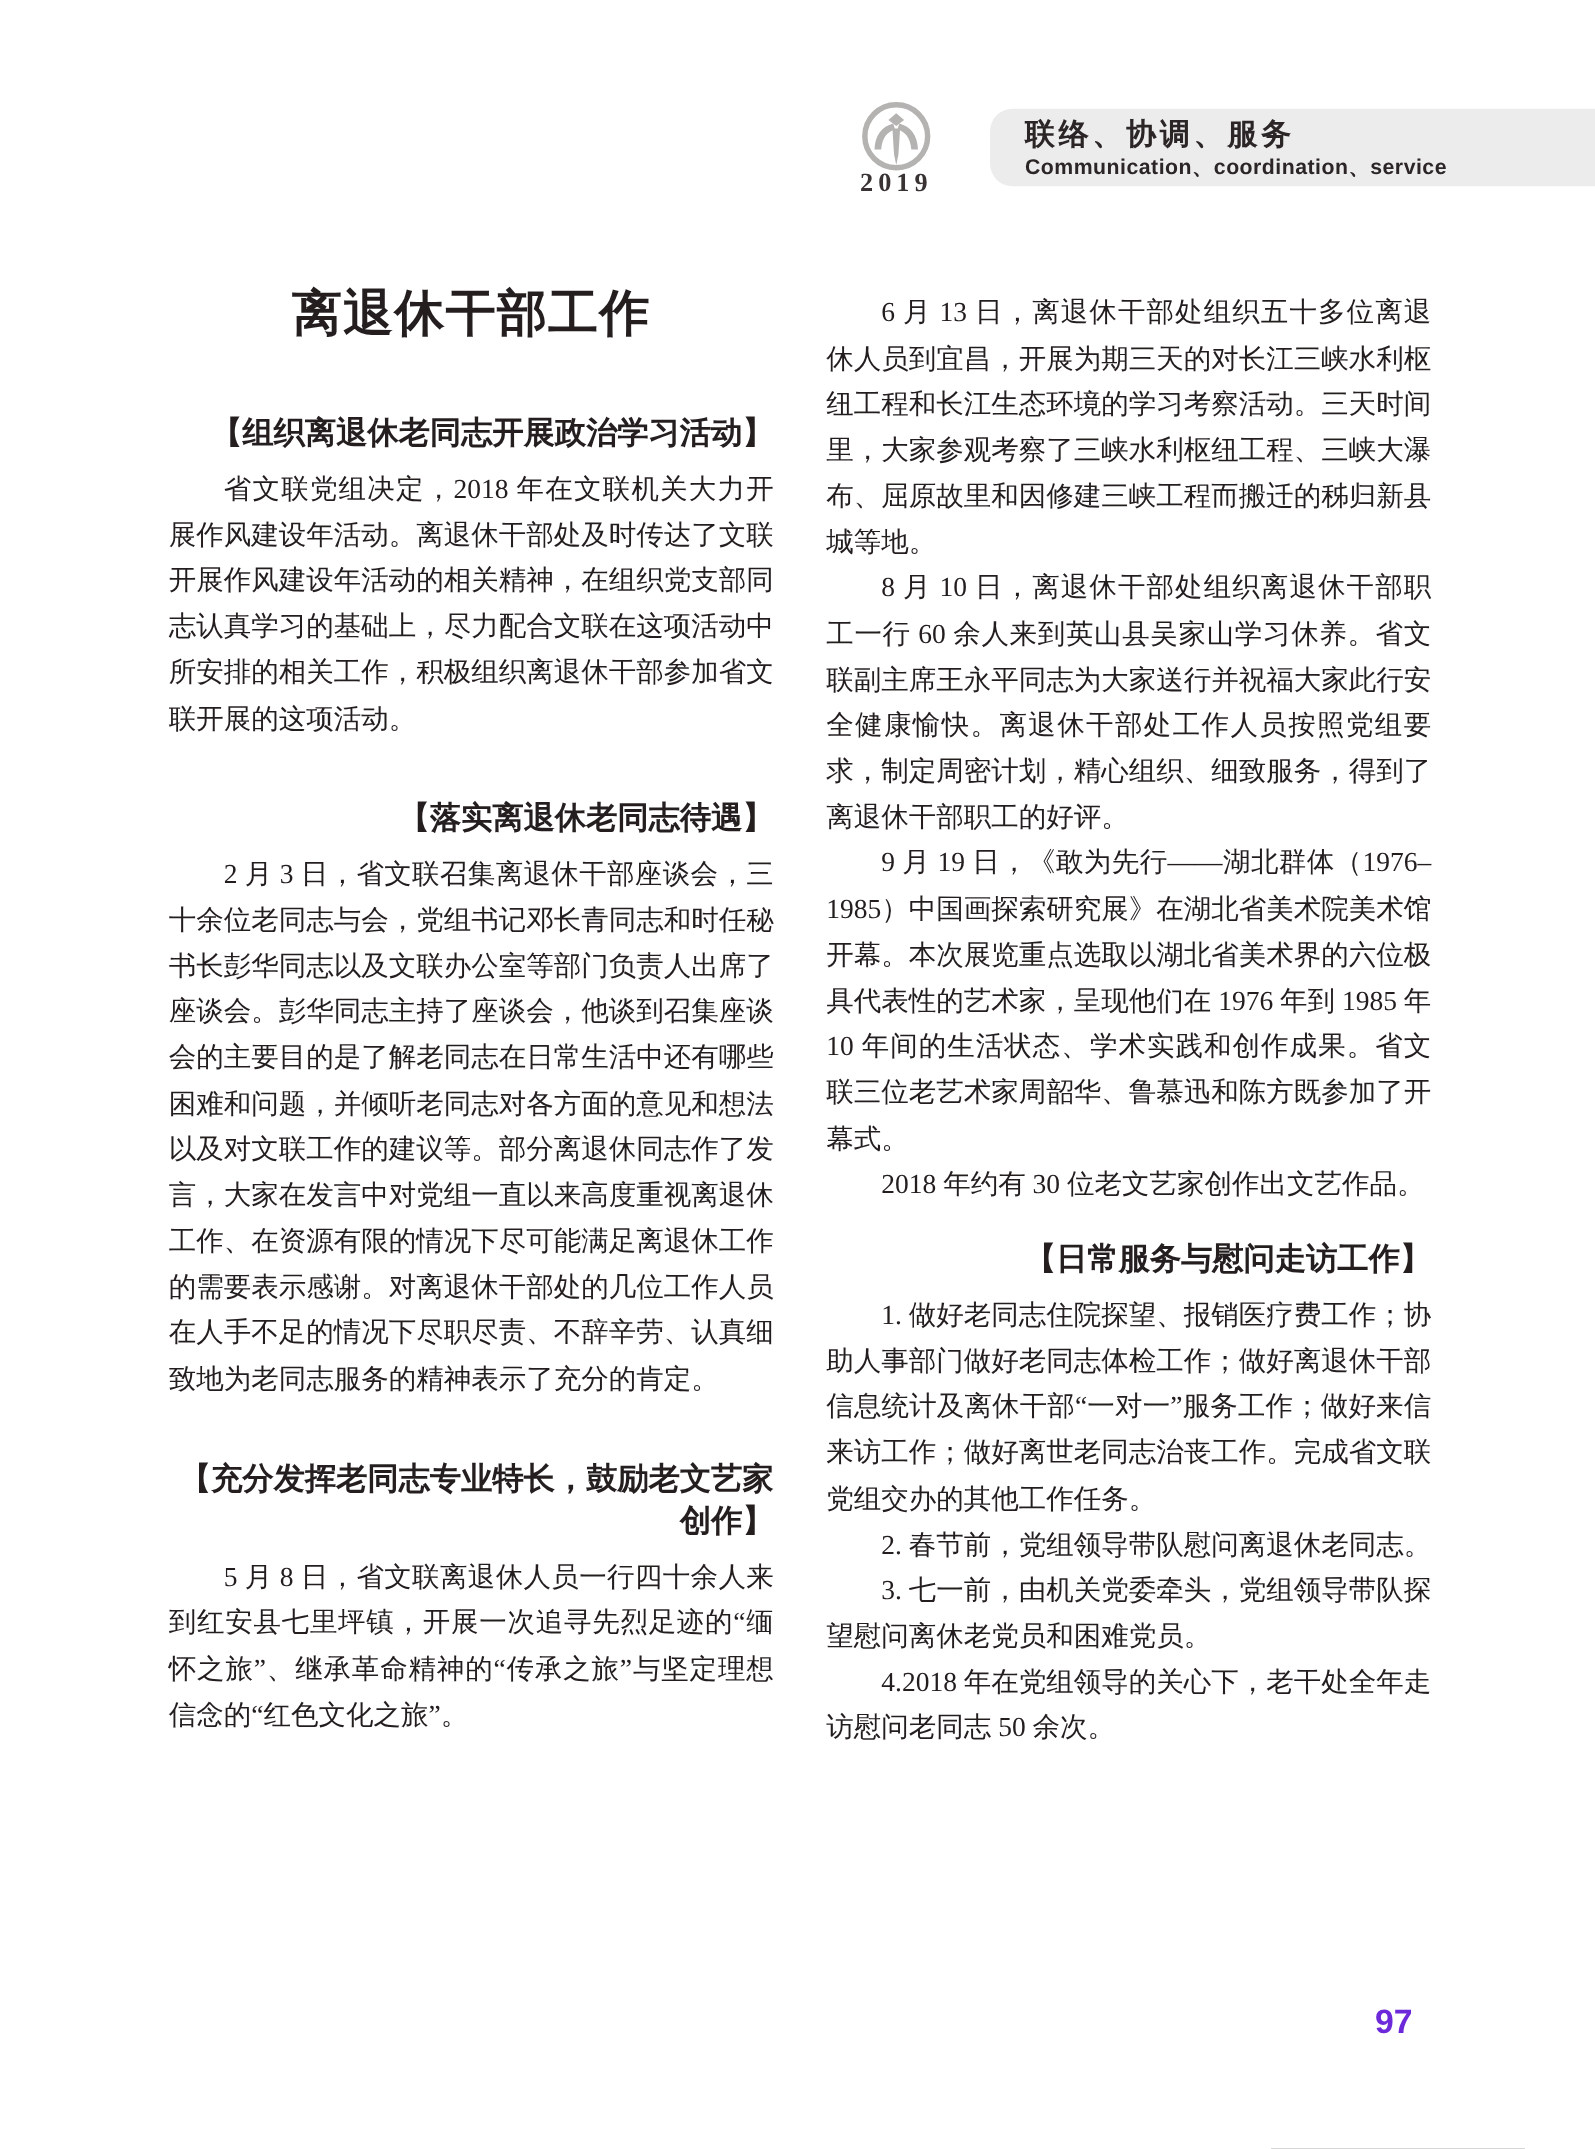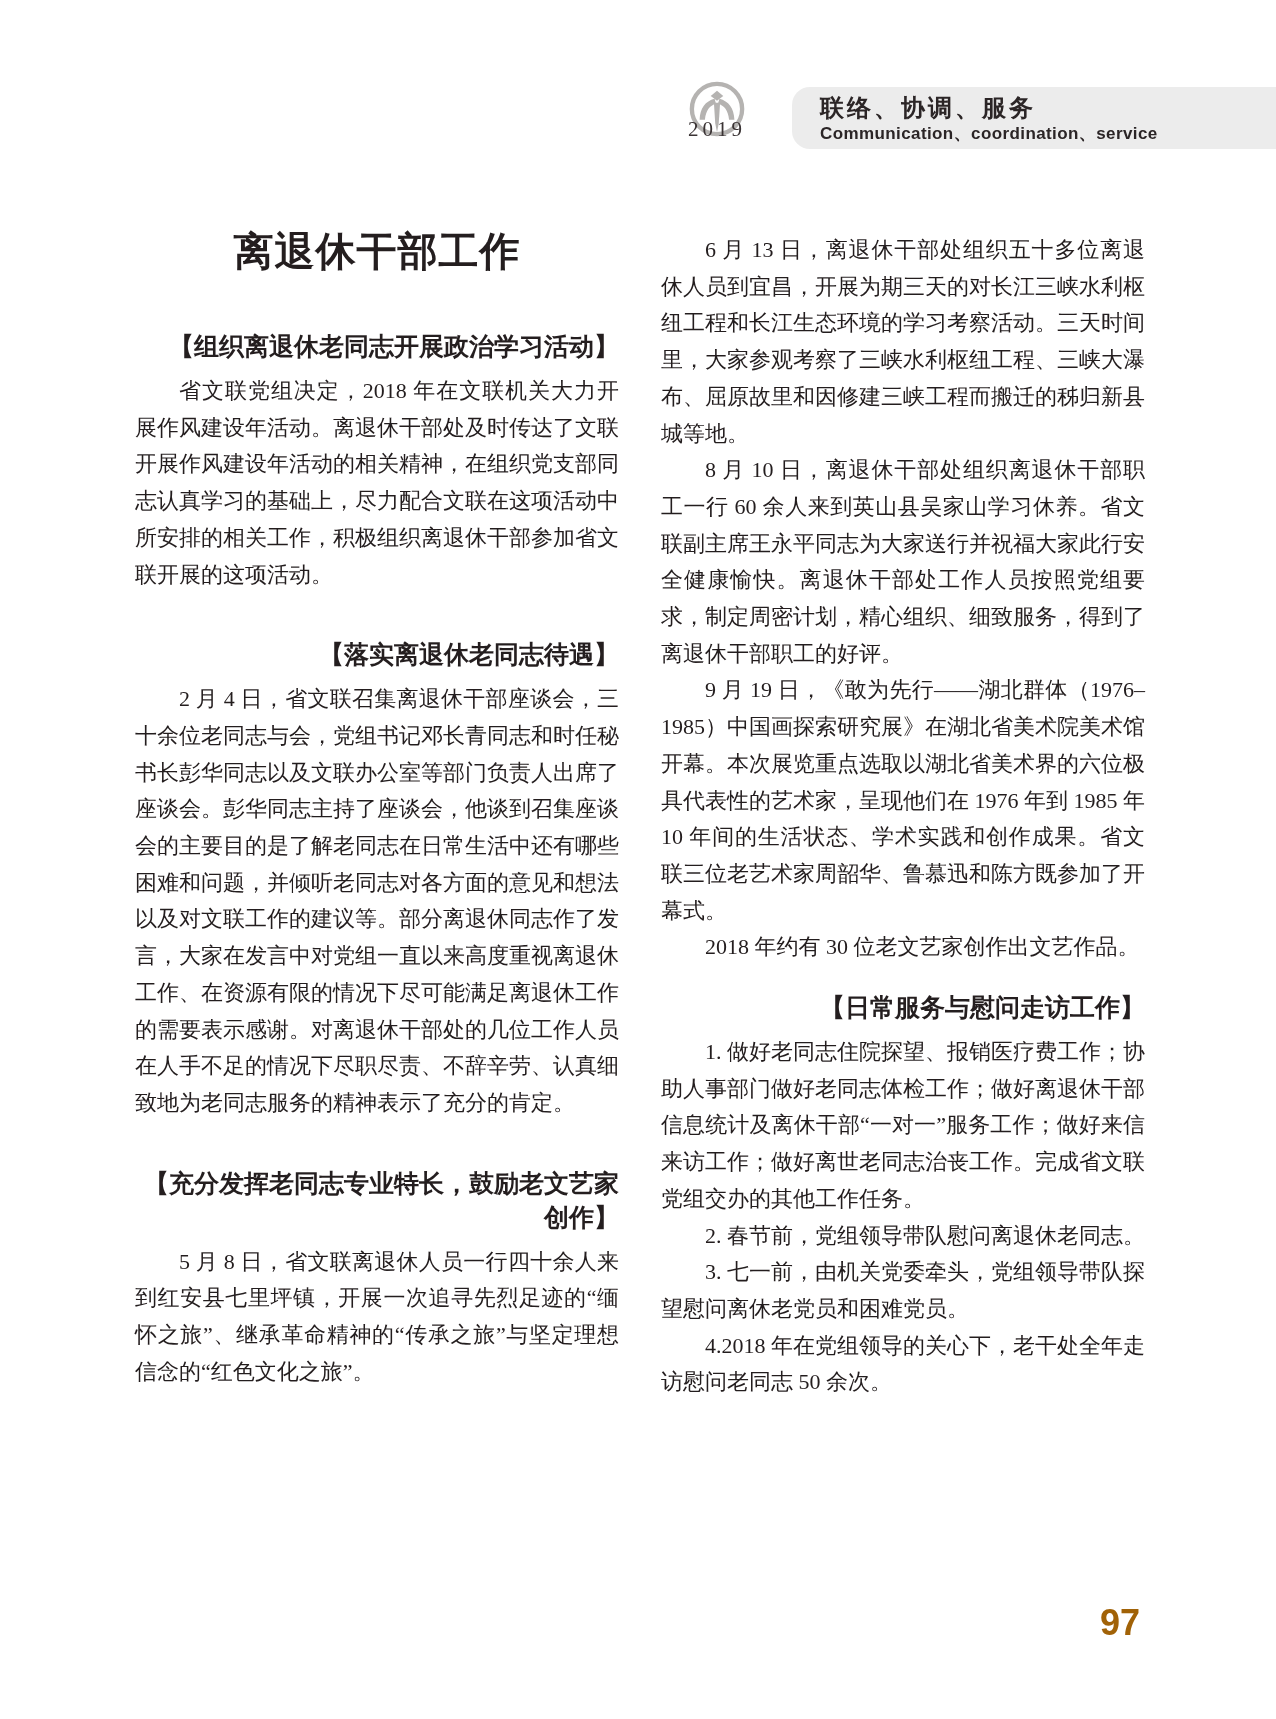--- a/index.html
+++ b/index.html
@@ -8,24 +8,24 @@
     width:1276px;height:1719px;
     margin:0 auto;
     background:#ffffff;
     overflow:hidden;
     font-family:"Liberation Serif","DejaVu Serif",serif;
     color:#231d1e;
   }
   
   .logo-badge{position:absolute;left:688px;top:80px;width:58px;height:58px;}
   .logo-year{
-    position:absolute;left:680px;top:117px;width:74px;
+    position:absolute;left:680px;top:134px;width:74px;
     text-align:center;
     font-family:"Liberation Serif","DejaVu Serif",serif;
-    font-weight:normal;font-size:21px;letter-spacing:4px;color:#3a3334;
+    font-weight:bold;font-size:21px;letter-spacing:4px;color:#3a3334;
   }
   .banner{
     position:absolute;left:792px;top:87px;width:613px;height:62px;
     background:#ececec;border-radius:18px 0 0 18px;
     box-sizing:border-box;padding:7px 0 0 28px;
   }
   .banner-cn{
     font-family:"Liberation Sans","DejaVu Sans",sans-serif;
     font-weight:bold;font-size:24px;line-height:28px;
     letter-spacing:3px;color:#2b2526;
@@ -56,21 +56,21 @@
   .col-right .section-heading{margin-top:24px;}
   .body-para{
     font-size:22px;line-height:36.7px;
     text-align:justify;text-indent:2em;
     margin:0;color:#231d1e;
   }
   
   .page-number{
     position:absolute;left:1100px;top:1602px;width:60px;
     font-family:"Liberation Sans","DejaVu Sans",sans-serif;
-    font-weight:bold;font-size:36px;color:#a16207;
+    font-weight:bold;font-size:27px;color:#6d28d9;
   }
 </style>
 </head>
 <body>
 
 <div class="page">
 
   <div class="logo-badge">
     <svg viewBox="0 0 60 60" width="58" height="58" aria-hidden="true">
       <circle cx="30" cy="30" r="26" fill="none" stroke="#b5b3b1" stroke-width="4.5"></circle>
@@ -89,21 +89,21 @@
 
   <main class="columns">
 
     <div class="col col-left">
       <h1 class="article-title">离退休干部工作</h1>
 
       <h2 class="section-heading">【组织离退休老同志开展政治学习活动】</h2>
       <p class="body-para">省文联党组决定，2018 年在文联机关大力开展作风建设年活动。离退休干部处及时传达了文联开展作风建设年活动的相关精神，在组织党支部同志认真学习的基础上，尽力配合文联在这项活动中所安排的相关工作，积极组织离退休干部参加省文联开展的这项活动。</p>
 
       <h2 class="section-heading">【落实离退休老同志待遇】</h2>
-      <p class="body-para">2 月 4 日，省文联召集离退休干部座谈会，三十余位老同志与会，党组书记邓长青同志和时任秘书长彭华同志以及文联办公室等部门负责人出席了座谈会。彭华同志主持了座谈会，他谈到召集座谈会的主要目的是了解老同志在日常生活中还有哪些困难和问题，并倾听老同志对各方面的意见和想法以及对文联工作的建议等。部分离退休同志作了发言，大家在发言中对党组一直以来高度重视离退休工作、在资源有限的情况下尽可能满足离退休工作的需要表示感谢。对离退休干部处的几位工作人员在人手不足的情况下尽职尽责、不辞辛劳、认真细致地为老同志服务的精神表示了充分的肯定。</p>
+      <p class="body-para">2 月 3 日，省文联召集离退休干部座谈会，三十余位老同志与会，党组书记邓长青同志和时任秘书长彭华同志以及文联办公室等部门负责人出席了座谈会。彭华同志主持了座谈会，他谈到召集座谈会的主要目的是了解老同志在日常生活中还有哪些困难和问题，并倾听老同志对各方面的意见和想法以及对文联工作的建议等。部分离退休同志作了发言，大家在发言中对党组一直以来高度重视离退休工作、在资源有限的情况下尽可能满足离退休工作的需要表示感谢。对离退休干部处的几位工作人员在人手不足的情况下尽职尽责、不辞辛劳、认真细致地为老同志服务的精神表示了充分的肯定。</p>
 
       <h2 class="section-heading">【充分发挥老同志专业特长，鼓励老文艺家创作】</h2>
       <p class="body-para">5 月 8 日，省文联离退休人员一行四十余人来到红安县七里坪镇，开展一次追寻先烈足迹的“缅怀之旅”、继承革命精神的“传承之旅”与坚定理想信念的“红色文化之旅”。</p>
     </div>
 
     <div class="col col-right">
       <p class="body-para">6 月 13 日，离退休干部处组织五十多位离退休人员到宜昌，开展为期三天的对长江三峡水利枢纽工程和长江生态环境的学习考察活动。三天时间里，大家参观考察了三峡水利枢纽工程、三峡大瀑布、屈原故里和因修建三峡工程而搬迁的秭归新县城等地。</p>
       <p class="body-para">8 月 10 日，离退休干部处组织离退休干部职工一行 60 余人来到英山县吴家山学习休养。省文联副主席王永平同志为大家送行并祝福大家此行安全健康愉快。离退休干部处工作人员按照党组要求，制定周密计划，精心组织、细致服务，得到了离退休干部职工的好评。</p>
       <p class="body-para">9 月 19 日，《敢为先行——湖北群体（1976–1985）中国画探索研究展》在湖北省美术院美术馆开幕。本次展览重点选取以湖北省美术界的六位极具代表性的艺术家，呈现他们在 1976 年到 1985 年 10 年间的生活状态、学术实践和创作成果。省文联三位老艺术家周韶华、鲁慕迅和陈方既参加了开幕式。</p>
       <p class="body-para">2018 年约有 30 位老文艺家创作出文艺作品。</p>

